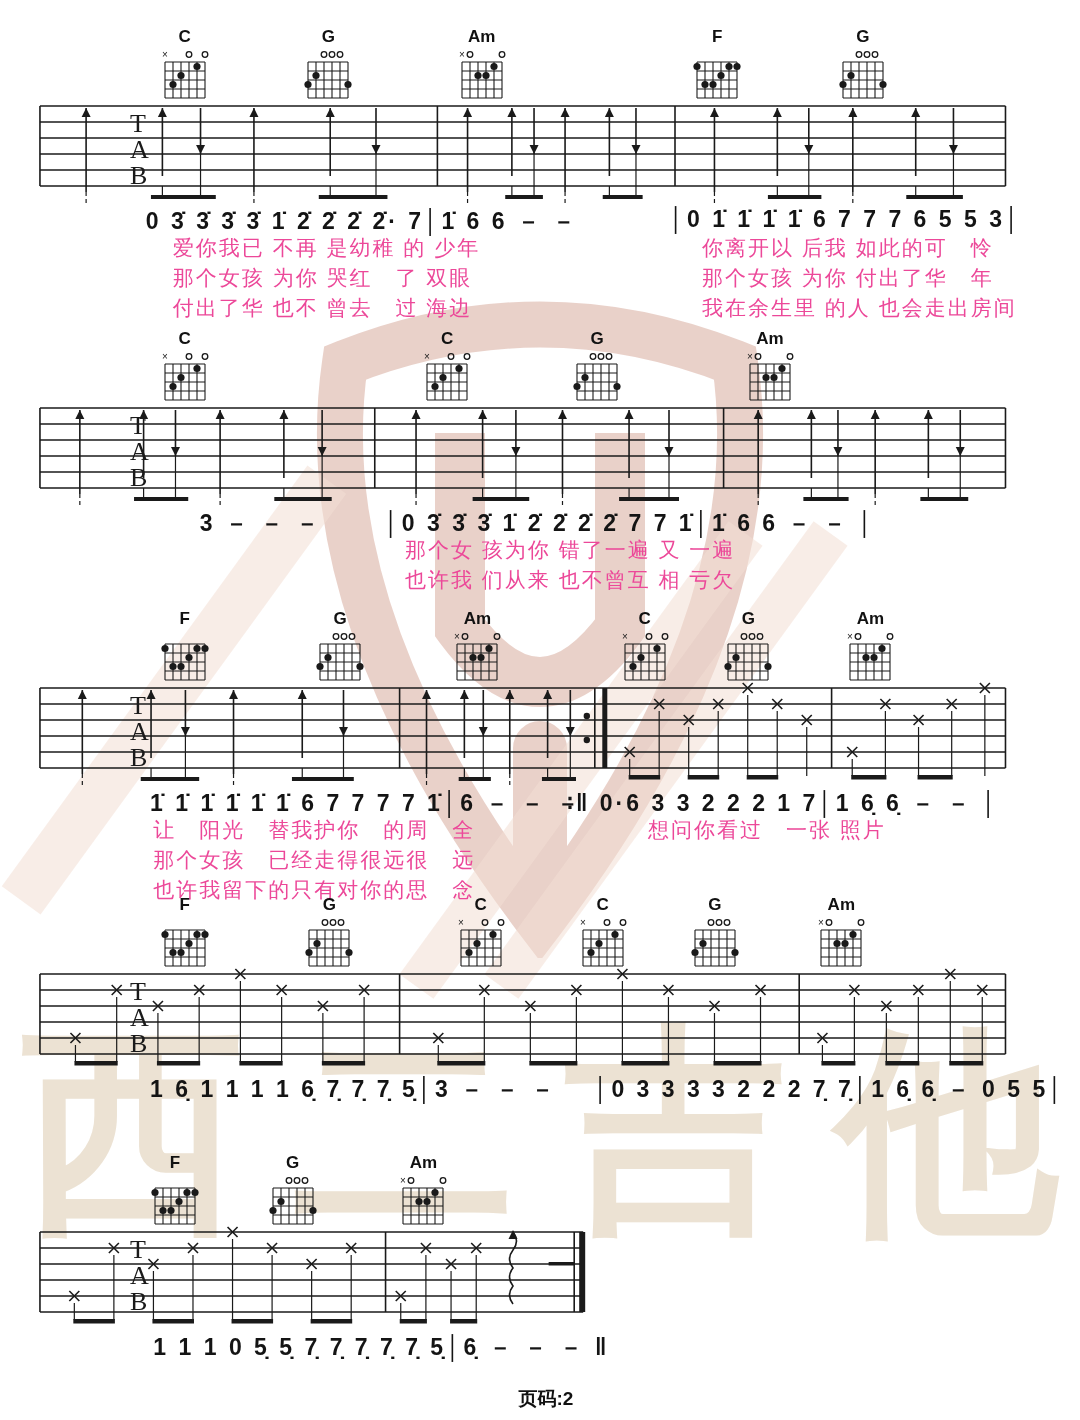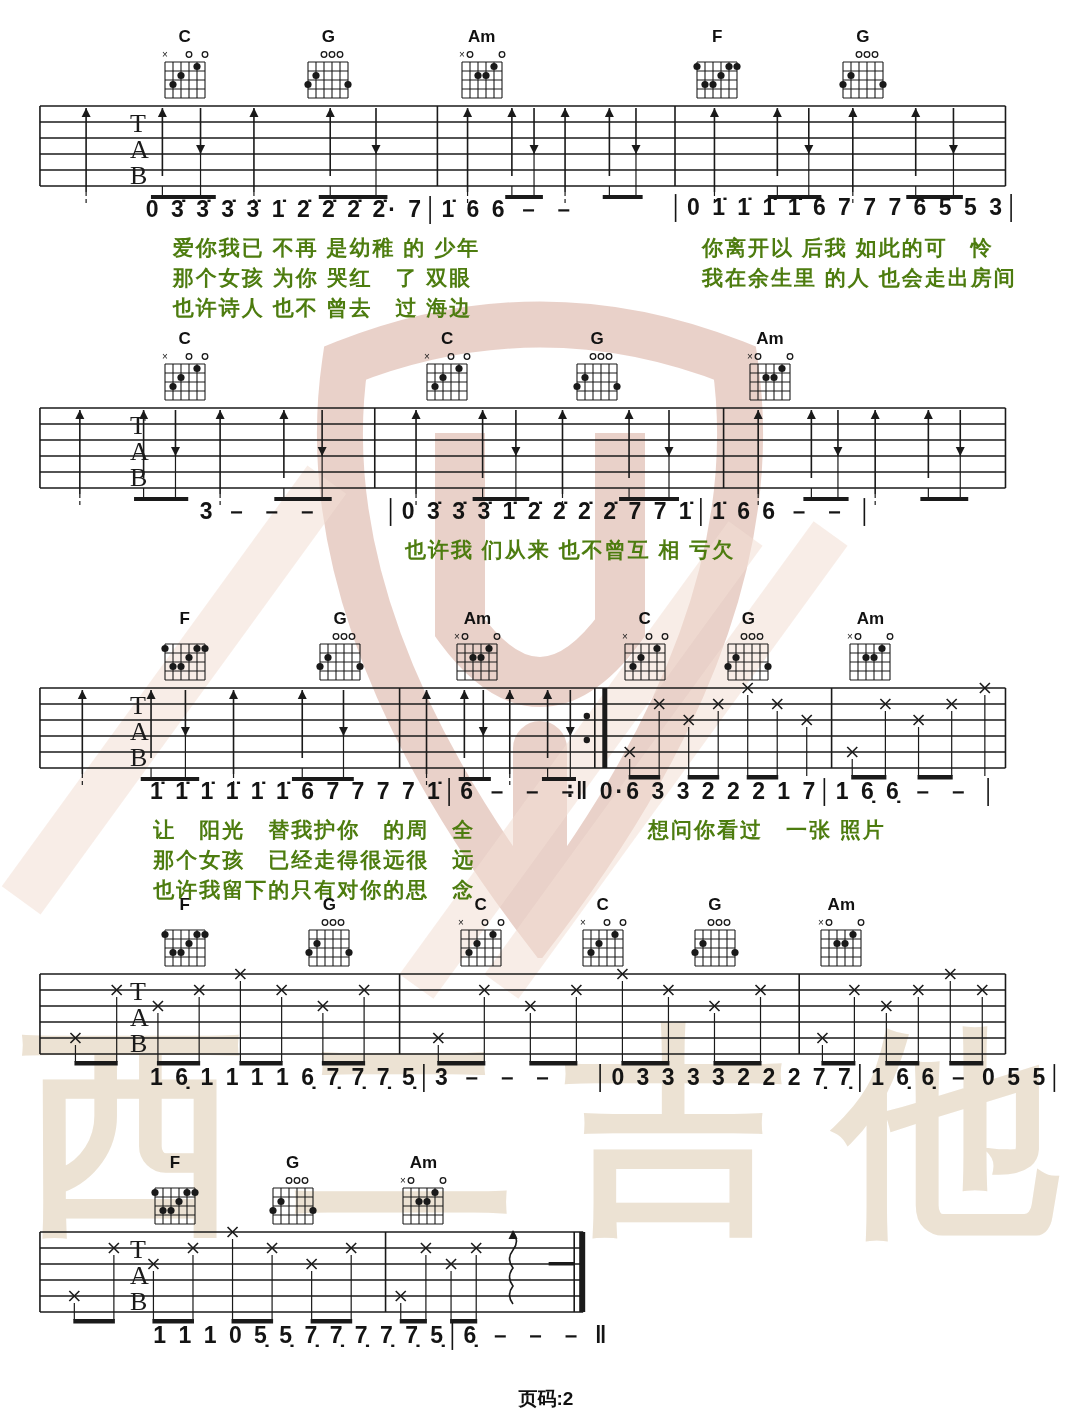--- a/index.html
+++ b/index.html
@@ -15,25 +15,25 @@
   #wm-text{position:absolute;left:0;right:0;top:1020px;z-index:0;display:flex;
            justify-content:space-between;padding:0 22px;font-size:222px;line-height:1;
            font-weight:700;letter-spacing:0;}
   
   .sys{position:absolute;left:0;right:0;z-index:1;height:300px;}
   .chords{position:absolute;top:0;left:0;right:0;height:66px;}
   .chord{position:absolute;top:0;transform:translateX(-50%);text-align:center;}
   .cname{font-weight:700;font-size:17px;color:#111;line-height:18px;}
   .staff{position:absolute;top:64px;left:0;right:0;height:124px;}
   .staffsvg{display:block;width:1080px;height:124px;}
-  .melody{position:absolute;top:166px;left:0;right:0;height:36px;}
+  .melody{position:absolute;top:178px;left:0;right:0;height:36px;}
   .melody span{position:absolute;top:0;white-space:nowrap;font-weight:700;font-size:23px;
                letter-spacing:3px;color:#141414;}
   .lyr{position:absolute;top:205px;white-space:nowrap;}
-  .lline{font-size:21px;font-weight:700;letter-spacing:2px;color:#4d7c0f;line-height:30px;}
+  .lline{font-size:21px;font-weight:400;letter-spacing:2px;color:#ec4899;line-height:30px;}
   #footer{position:absolute;top:1386px;left:12px;right:0;text-align:center;z-index:1;
           font-size:19px;font-weight:700;color:#111;}
 </style>
 </head>
 <body>
 
 <div id="page">
 
   <svg id="wm-logo" viewBox="0 0 760 690" xmlns="http://www.w3.org/2000/svg" style="color: rgb(204, 146, 128);">
     <path d="M 185 95 Q 380 18 575 95 Q 612 350 380 655 Q 148 350 185 95 Z" fill="none" stroke="currentColor" stroke-width="46"></path>
@@ -226,24 +226,25 @@
             <rect x="906.2808" y="103" width="56.6064" height="4" fill="#1a1a1a"></rect>
           </svg>
         </div>
         <div class="melody">
           <span style="left:13.5%">0 3̇ 3̇ 3̇ 3̇ 1̇ 2̇ 2̇ 2̇ 2̇· 7│1̇ 6 6 － －</span>
           <span style="left:62%">│0 1̇ 1̇ 1̇ 1̇ 6 7 7 7 6 5 5 3│</span>
         </div>
         <div class="lyr" style="left:16%">
           <div class="lline">爱你我已 不再 是幼稚 的 少年</div>
           <div class="lline">那个女孩 为你 哭红　了 双眼</div>
-          <div class="lline">也许诗人 也不 曾去　过 海边</div>
+          <div class="lline">付出了华 也不 曾去　过 海边</div>
         </div>
         <div class="lyr" style="left:65%">
           <div class="lline">你离开以 后我 如此的可　怜</div>
+          <div class="lline">那个女孩 为你 付出了华　年</div>
           <div class="lline">我在余生里 的人 也会走出房间</div>
         </div>
       </div>
       <div class="sys" style="top:330px">
         <div class="chords">
           <div class="chord" style="left:17.1%"><div class="cname">C</div><svg width="60" height="56" viewBox="0 0 60 56">
               <line x1="10" y1="16" x2="50" y2="16" stroke="#1a1a1a" stroke-width="1.1"></line>
               <line x1="10" y1="25" x2="50" y2="25" stroke="#1a1a1a" stroke-width="1.1"></line>
               <line x1="10" y1="34" x2="50" y2="34" stroke="#1a1a1a" stroke-width="1.1"></line>
               <line x1="10" y1="43" x2="50" y2="43" stroke="#1a1a1a" stroke-width="1.1"></line>
@@ -394,20 +395,21 @@
             <line x1="960.2568" y1="62" x2="960.2568" y2="104" stroke="#1a1a1a" stroke-width="1.2"></line>
             <rect x="803.3876" y="103" width="45.199600000000004" height="4" fill="#1a1a1a"></rect>
             <rect x="920.3748" y="103" width="47.858399999999996" height="4" fill="#1a1a1a"></rect>
           </svg>
         </div>
         <div class="melody">
           <span style="left:18.5%">3 － － －</span>
           <span style="left:35.6%">│0 3̇ 3̇ 3̇ 1̇ 2̇ 2̇ 2̇ 2̇ 7 7 1̇│1̇ 6 6 － － │</span>
         </div>
         <div class="lyr" style="left:37.5%">
+          <div class="lline">那个女 孩为你 错了一遍 又 一遍</div>
           <div class="lline">也许我 们从来 也不曾互 相 亏欠</div>
         </div>
       </div>
       <div class="sys" style="top:610px">
         <div class="chords">
           <div class="chord" style="left:17.1%"><div class="cname">F</div><svg width="60" height="56" viewBox="0 0 60 56">
               <line x1="10" y1="16" x2="50" y2="16" stroke="#1a1a1a" stroke-width="1.1"></line>
               <line x1="10" y1="25" x2="50" y2="25" stroke="#1a1a1a" stroke-width="1.1"></line>
               <line x1="10" y1="34" x2="50" y2="34" stroke="#1a1a1a" stroke-width="1.1"></line>
               <line x1="10" y1="43" x2="50" y2="43" stroke="#1a1a1a" stroke-width="1.1"></line>

